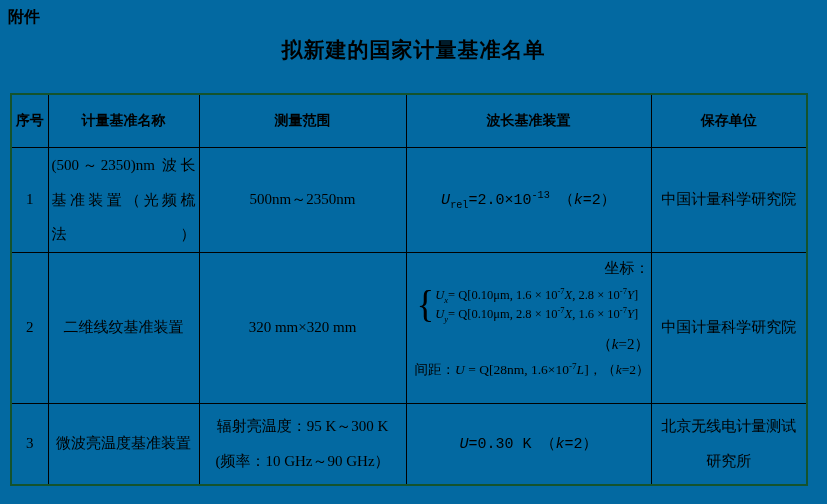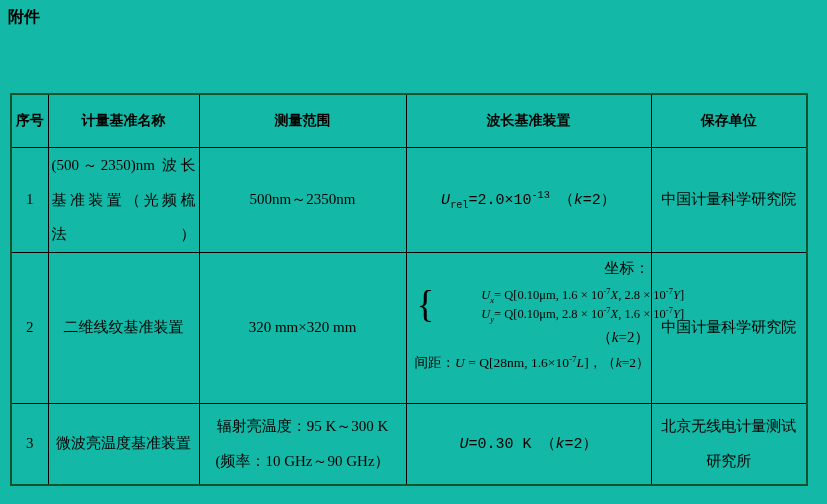--- a/index.html
+++ b/index.html
@@ -1,17 +1,17 @@
 <!DOCTYPE html>
 <html><head>
 <meta charset="utf-8">
 <style>
   html,body { margin:0; padding:0; background:#fff; }
   .page {
-    position:relative; width:827px; height:504px; background:#14b8a6;
+    position:relative; width:827px; height:504px; background:#0369a1;
     color:#000; font-family:"Liberation Serif","DejaVu Serif",serif;
     overflow:hidden;
   }
   .attachment {
     position:absolute; left:8px; top:7px;
     font-family:"Liberation Sans","DejaVu Sans",sans-serif;
     font-weight:bold; font-size:16px;
   }
   .title {
     position:absolute; top:36px; left:0; width:100%;
@@ -35,33 +35,34 @@
   td.name-justify {
     text-align:justify; text-align-last:justify; line-height:2.3; padding:0 3px;
   }
   .two-line { line-height:2.3; }
   sup, sub { line-height:0; font-size:0.68em; }
   
   td.u-complex { text-align:right; vertical-align:top; padding:3px 1px 0 8px; }
   .u-coord { font-size:15px; line-height:24px; }
   .brace-row { display:flex; align-items:center; margin:6px 0 0 2px; }
   .brace { font-size:37px; line-height:38px; font-weight:normal; margin-right:1px; }
-  .brace-lines { display:flex; flex-direction:column;margin-left:46px; }
+  .brace-lines { display:flex; flex-direction:column; }
   .formula { font-size:12.5px; line-height:19px; white-space:nowrap; }
-  .u-kline { font-size:15px; line-height:26px; margin-top:0; padding-left:14px; }
+  .u-kline { font-size:15px; line-height:26px; margin-top:7px; padding-left:14px; }
   .u-spacing { font-size:13.5px; line-height:26px; white-space:nowrap; }
   .unc-center { font-size:15px;font-family:Liberation Mono, monospace; }
 </style>
 </head>
 <body>
 
 <div class="page">
 
   <div class="attachment">附件</div>
 
+  <h1 class="title">拟新建的国家计量基准名单</h1>
 
   <table class="std">
     <colgroup>
       <col style="width:37px">
         <col style="width:151px">
         <col style="width:207px">
       <col style="width:245px">
         <col style="width:156px">
     </colgroup>
     <thead>

